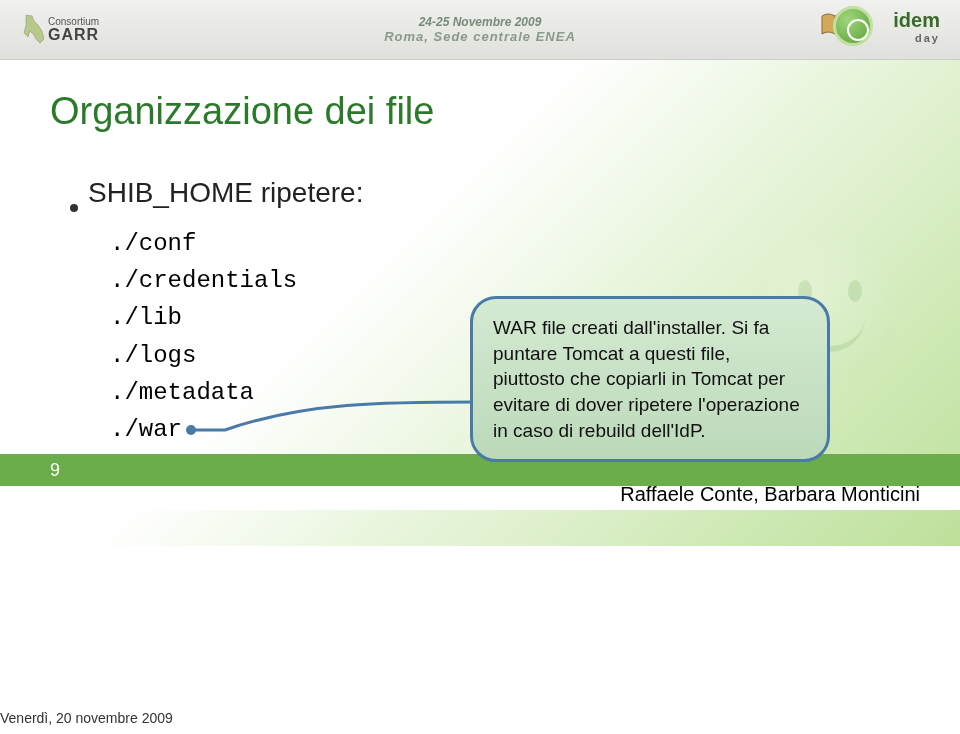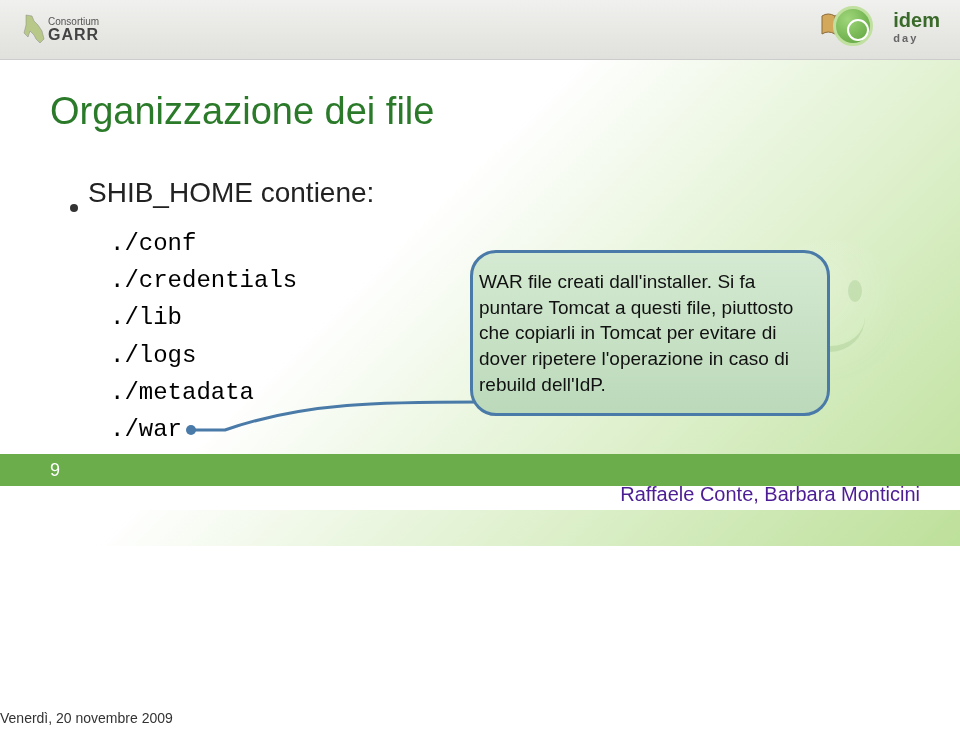--- a/index.html
+++ b/index.html
@@ -76,21 +76,21 @@
     border-radius: 50%;
   }
   .idem-text {
     font-weight: bold;
     font-size: 20px;
     color: #3a6a2a;
   }
   .idem-text .day {
     font-size: 11px;
     display: block;
-    text-align: left;
+    text-align: right;
     color: #666;
     letter-spacing: 2px;
   }
 
   
   .slide-body {
     position: relative;
     height: 486px;
     background: linear-gradient(135deg, #ffffff 0%, #ffffff 40%, #e8f5dc 60%, #bde09a 100%);
     padding: 30px 50px 0 50px;
@@ -171,47 +171,48 @@
     left: -285px;
     top: 150px;
     width: 300px;
     height: 40px;
   }
   .callout {
     width: 360px;
     background: linear-gradient(to bottom, #d4ead2, #bcd9ba);
     border: 3px solid #4a7aa8;
     border-radius: 26px;
-    padding: 16px 6px;
+    padding: 16px 20px;
     font-size: 19px;
     line-height: 1.35;
     color: #111;
     position: relative;
     z-index: 2;
+    margin-top: 46px;
   }
 
   
   .bottom-bar {
     position: absolute;
     bottom: 60px;
     left: 0;
     right: 0;
     height: 32px;
     background: #6aad4a;
     display: flex;
     align-items: center;
     justify-content: space-between;
     padding: 0 40px 0 50px;
   }
   .page-num {
     color: #fff;
     font-size: 18px;
   }
   .authors {
-    color: #4c1d95;
+    color: #000000;
     font-size: 20px;
     position: absolute;
     right: 40px;
     bottom: 4px;
     text-align: right;
   }
   .bottom-white {
     position: absolute;
     bottom: 36px;
     left: 0; right: 0;
@@ -241,20 +242,24 @@
 
 <div class="header">
   <div class="garr-logo">
     <svg class="garr-map" viewBox="0 0 28 34">
       <path d="M6 2 L12 3 L14 8 L18 12 L22 18 L24 26 L20 30 L16 26 L14 22 L10 18 L8 24 L4 20 L6 12 Z" fill="#b8c888" stroke="#888" stroke-width="0.5"></path>
     </svg>
     <div class="garr-text">
       <div>Consortium</div>
       <div class="big">GARR</div>
     </div>
+  </div>
+  <div class="header-center">
+    <div class="dates">24-25 Novembre 2009</div>
+    <div class="place">Roma, Sede centrale ENEA</div>
   </div>
   <svg class="book-icon" viewBox="0 0 30 26">
     <path d="M2 4 Q8 0 15 4 Q22 0 28 4 L28 22 Q22 18 15 22 Q8 18 2 22 Z" fill="#d4a85a" stroke="#8a6a3a"></path>
     <line x1="15" y1="4" x2="15" y2="22" stroke="#8a6a3a"></line>
   </svg>
   <div class="idem-logo">
     <div class="idem-badge"></div>
     <div class="idem-text">
       <span>idem</span>
       <span class="day">day</span>
@@ -267,21 +272,21 @@
   <div class="smiley">
     <div class="eye l"></div>
       <div class="eye r"></div>
       <div class="mouth"></div>
   </div>
 
   <h1 class="title">Organizzazione dei file</h1>
 
   <div class="bullet-row">
     <div class="bullet-dot"></div>
-    <div class="bullet-text">SHIB_HOME contiene:</div>
+    <div class="bullet-text">SHIB_HOME ripetere:</div>
   </div>
 
   <div class="mono-list">
     <div>./conf</div>
     <div>./credentials</div>
     <div>./lib</div>
     <div>./logs</div>
     <div>./metadata</div>
     <div>./war</div>
   </div>

